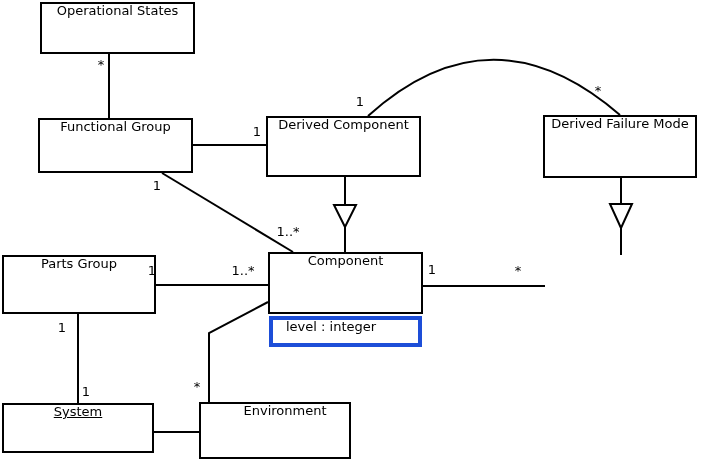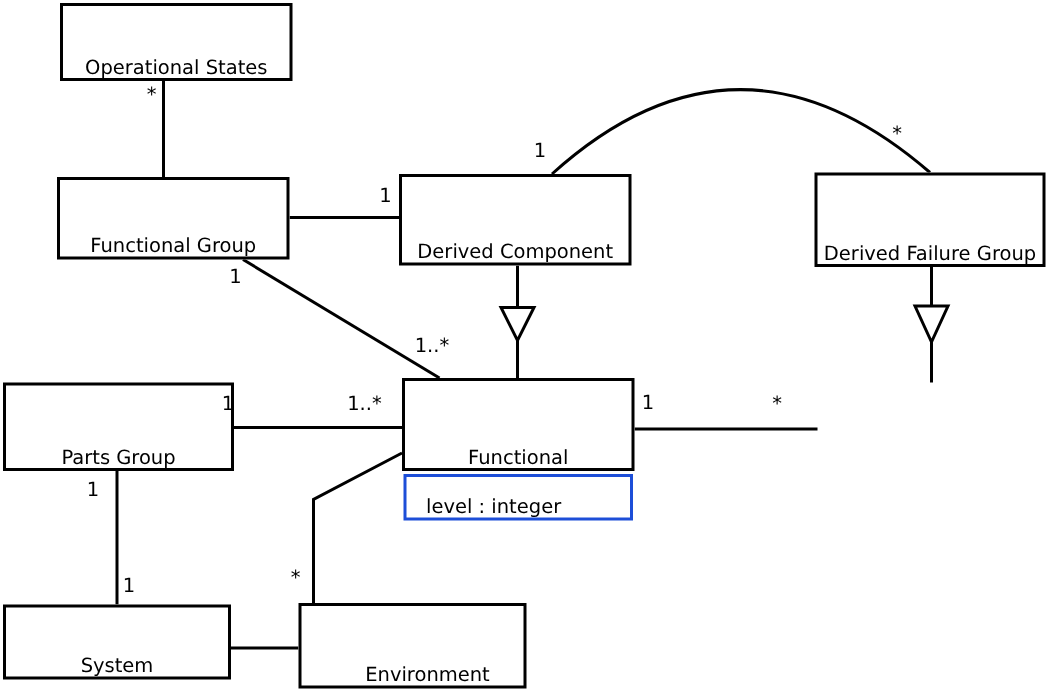--- a/index.html
+++ b/index.html
@@ -20,34 +20,34 @@
     position: absolute;
     left: 0; top: 0;
     width: 702px; height: 464px;
   }
   .uml-box {
     position: absolute;
     box-sizing: border-box;
     background: #ffffff;
     border: 2px solid #000000;
     display: flex;
-    align-items: flex-end;
+    align-items: flex-start;
     justify-content: center;
     font-size: 13px;
     line-height: 1;
     white-space: nowrap;
     text-align: center;
   }
   .uml-attr-box {
     position: absolute;
     box-sizing: border-box;
     background: #ffffff;
-    border: 2px solid #1d4ed8;
+    border: 4px solid #1d4ed8;
     display: flex;
-    align-items: flex-end;
+    align-items: flex-start;
     justify-content: flex-start;
     padding-left: 13px;
     font-size: 13px;
     line-height: 1;
     white-space: nowrap;
   }
   .mult {
     position: absolute;
     transform: translate(-50%, -50%);
     font-size: 13px;
@@ -97,36 +97,36 @@
 
   <div class="uml-box" style="left:266px; top:116px; width:155px; height:61px;">
     <span>Derived Component</span>
   </div>
 
   <div class="uml-box" style="left:38px; top:118px; width:155px; height:55px;">
     <span>Functional Group</span>
   </div>
 
   <div class="uml-box" style="left:543px; top:115px; width:154px; height:63px;">
-    <span>Derived Failure Group</span>
+    <span>Derived Failure Mode</span>
   </div>
 
   <div class="uml-box" style="left:2px; top:255px; width:154px; height:59px;">
     <span>Parts Group</span>
   </div>
 
   <div class="uml-box" style="left:268px; top:252px; width:155px; height:62px;">
-    <span>Functional</span>
+    <span>Component</span>
   </div>
   <div class="uml-attr-box" style="left:269px; top:316px; width:153px; height:31px;">
     <span>level : integer</span>
   </div>
 
 
-  <div class="uml-box" style="left:2px; top:403px; width:152px; height:50px;">
+  <div class="uml-box" style="left:2px; top:403px; width:152px; height:50px;text-decoration:underline;">
     <span>System</span>
   </div>
 
   <div class="uml-box" style="left:199px; top:402px; width:152px; height:57px;padding-left:20px;">
     <span>Environment</span>
   </div>
 
   <span class="mult" style="left:101px; top:64px;">*</span>
   <span class="mult" style="left:257px; top:131px;">1</span>
   <span class="mult" style="left:157px; top:185px;">1</span>

